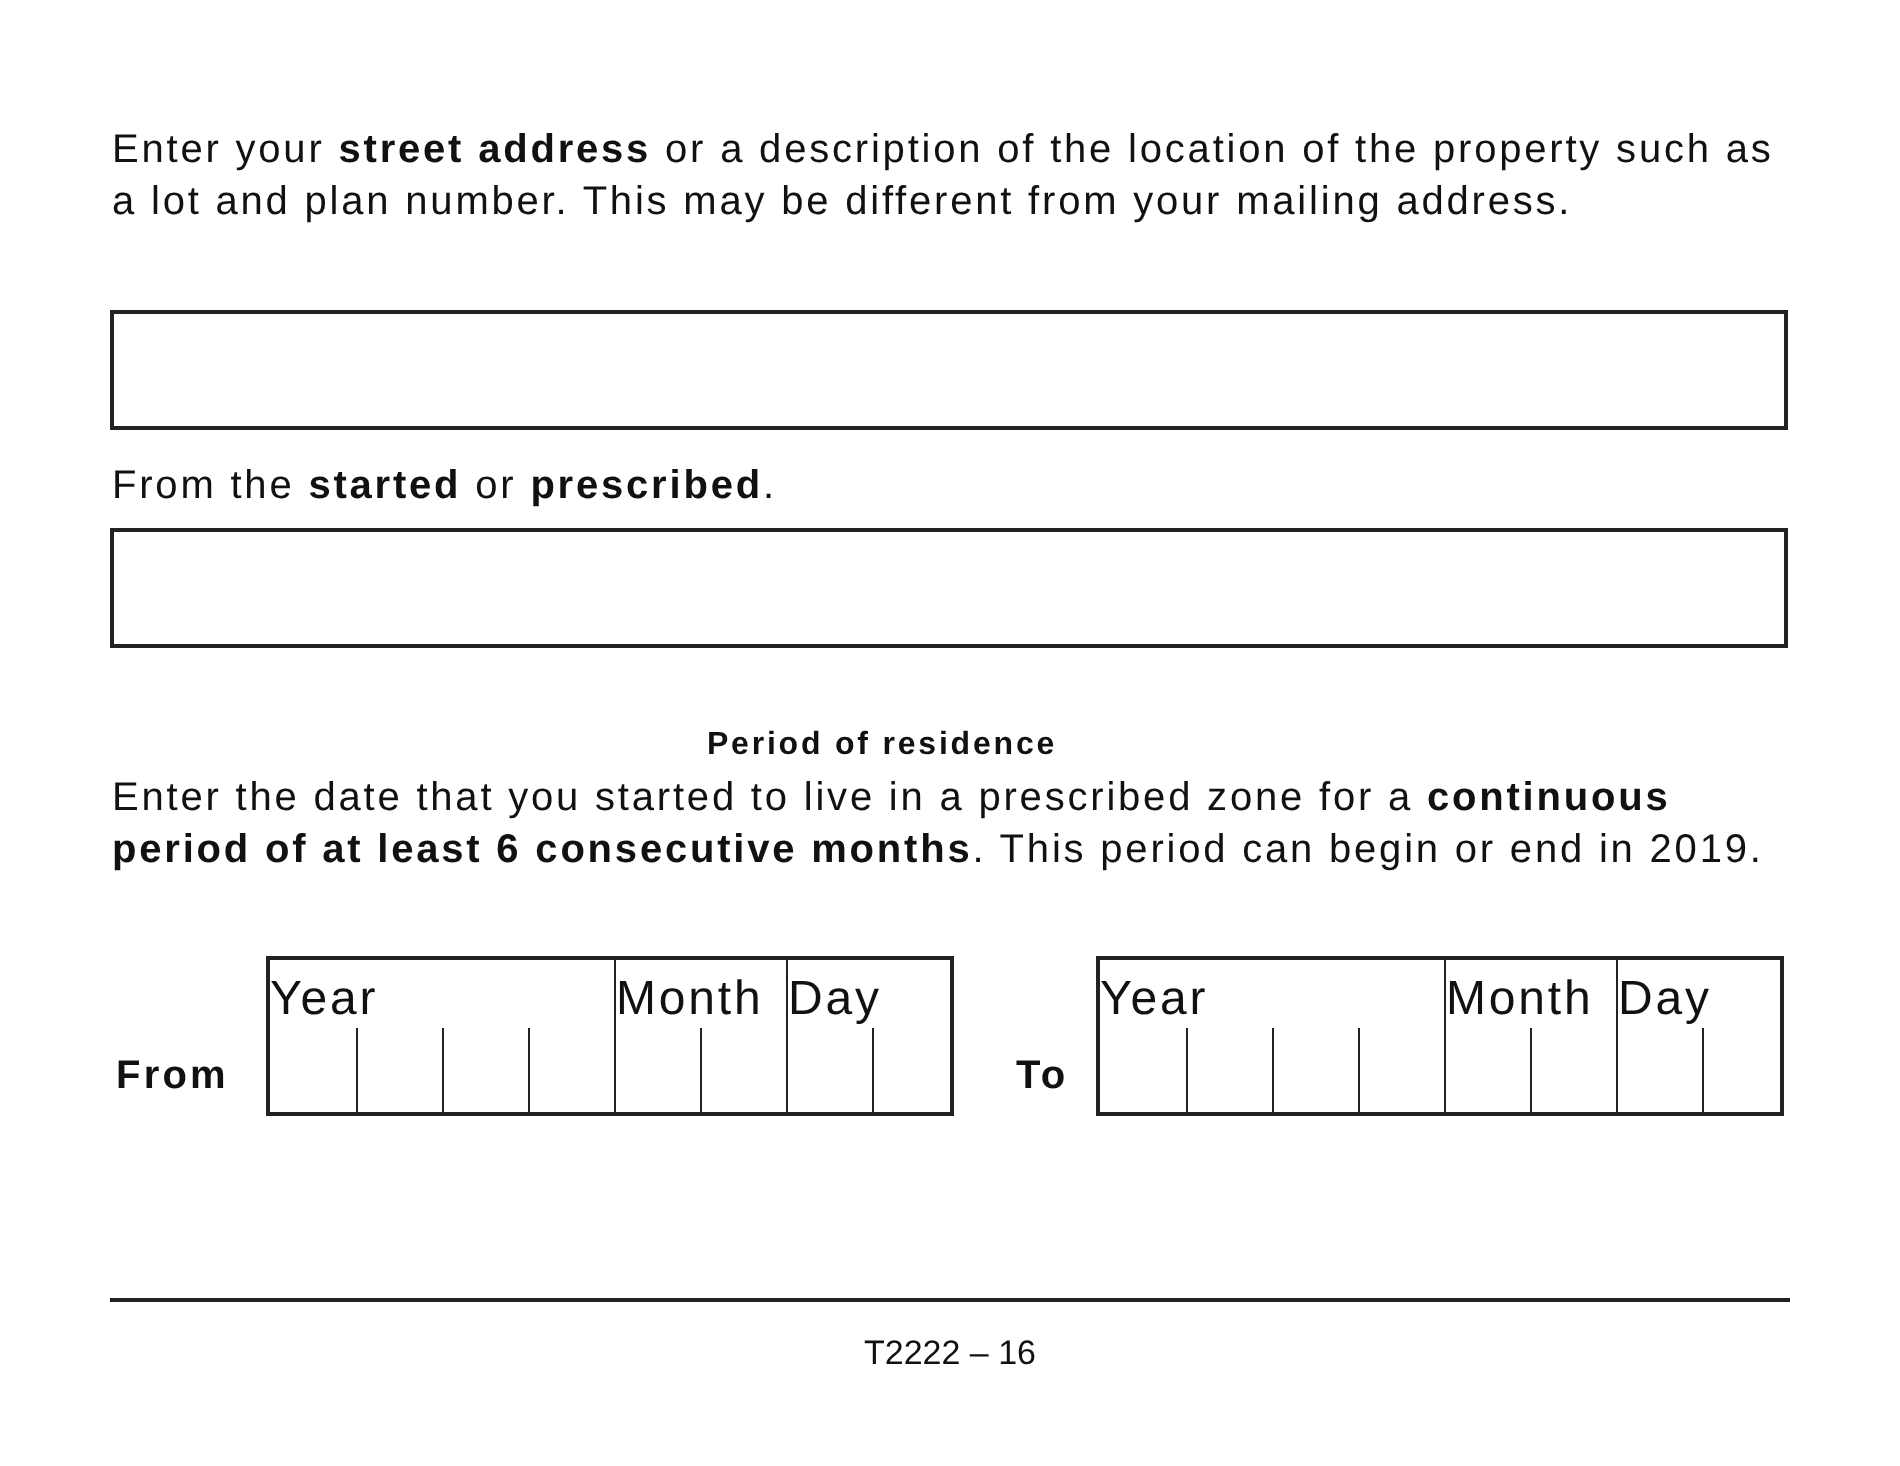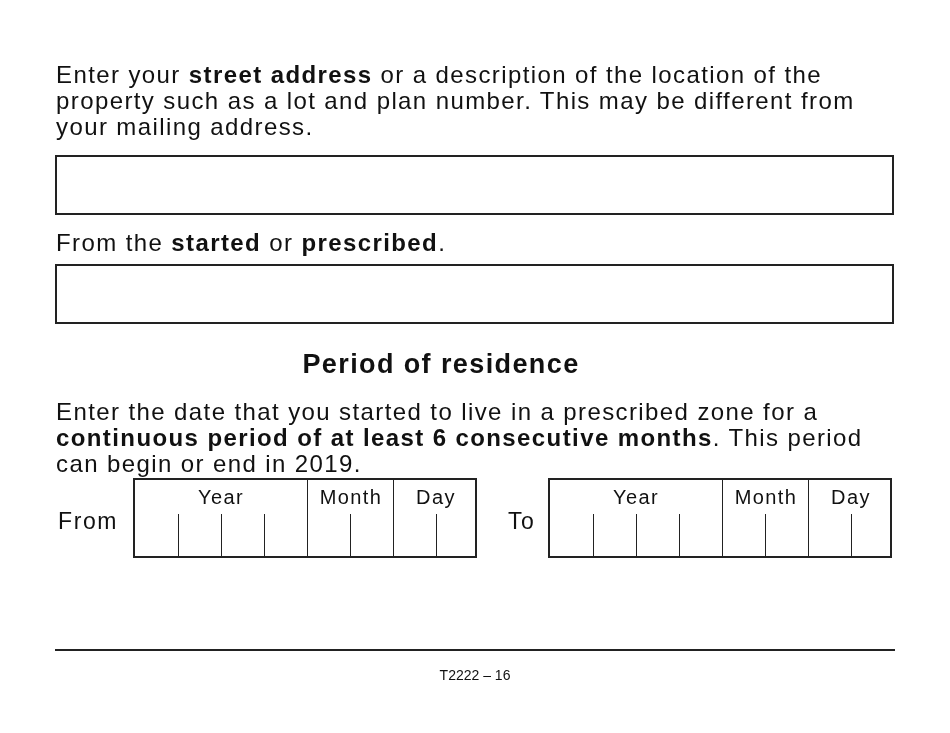--- a/index.html
+++ b/index.html
@@ -1,43 +1,43 @@
 <!DOCTYPE html>
 <html><head>
 <meta charset="utf-8">
 <style>
   html, body { margin:0; padding:0; background:#ffffff; }
   body { width:950px; height:733px; position:relative; overflow:hidden;
          font-family:"Liberation Sans", sans-serif; color:#111; }
-  .para { position:absolute; left:56px; width:850px; font-size:24px; line-height:26px; letter-spacing:1.4px; margin:0; }
+  .para { position:absolute; left:56px; width:850px; font-size:20px; line-height:26px; letter-spacing:1.4px; margin:0; }
   .para b { font-weight:bold; }
   .field { position:absolute; left:55px; width:835px; height:56px; border:2px solid #222; background:#fff; }
-  .heading { position:absolute; left:0; width:882px; top:349px; text-align:center; font-size:27px; font-weight:bold; letter-spacing:1.4px; }
+  .heading { position:absolute; left:0; width:882px; top:364px; text-align:center; font-size:16px; font-weight:bold; letter-spacing:1.4px; }
   .datebox { position:absolute; top:478px; height:80px; width:344px; border:2px solid #222; border-top:2px solid #222; box-sizing:border-box; }
   .seg { position:absolute; top:0; bottom:0; border-left:1.5px solid #222; }
   .tick { position:absolute; bottom:0; height:42px; border-left:1.5px solid #222; }
-  .lbl { position:absolute; top:6px; font-size:20px; letter-spacing:1.4px; text-align:center; }
-  .rowlbl { position:absolute; top:508px; font-size:23px; font-weight:normal; letter-spacing:1.6px; }
+  .lbl { position:absolute; top:6px; font-size:24px; letter-spacing:1.4px; text-align:left; }
+  .rowlbl { position:absolute; top:527px; font-size:20px; font-weight:bold; letter-spacing:1.6px; }
   .rule { position:absolute; left:55px; width:840px; top:649px; height:2px; background:#222; }
-  .footer { position:absolute; left:0; width:950px; top:667px; text-align:center; font-size:14px; }
+  .footer { position:absolute; left:0; width:950px; top:667px; text-align:center; font-size:17px; }
 </style>
 </head>
 <body>
 
 <p class="para" style="top:62px;"><span>Enter your </span><b>street address</b><span> or a description of the location of the property such as a lot and plan number. This may be different from your mailing address.</span></p>
 
 <div class="field" style="top:155px;"></div>
 
 <p class="para" style="top:230px;"><span>From the </span><b>started</b><span> or </span><b>prescribed</b><span>.</span></p>
 
 <div class="field" style="top:264px;"></div>
 
 <div class="heading">Period of residence</div>
 
-<p class="para" style="top:386px;margin-top:13px;"><span>Enter the date that you started to live in a prescribed zone for a </span><b>continuous period of at least 6 consecutive months</b><span>. This period can begin or end in 2019.</span></p>
+<p class="para" style="top:386px;"><span>Enter the date that you started to live in a prescribed zone for a </span><b>continuous period of at least 6 consecutive months</b><span>. This period can begin or end in 2019.</span></p>
 
 <div class="rowlbl" style="left:58px;">From</div>
 <div class="datebox" style="left:133px;">
   <div class="lbl" style="left:0;width:172px;">Year</div>
   <div class="lbl" style="left:173px;width:86px;">Month</div>
   <div class="lbl" style="left:259px;width:84px;">Day</div>
   <div class="tick" style="left:43px;"></div>
   <div class="tick" style="left:86px;"></div>
   <div class="tick" style="left:129px;"></div>
   <div class="seg" style="left:172px;"></div>

